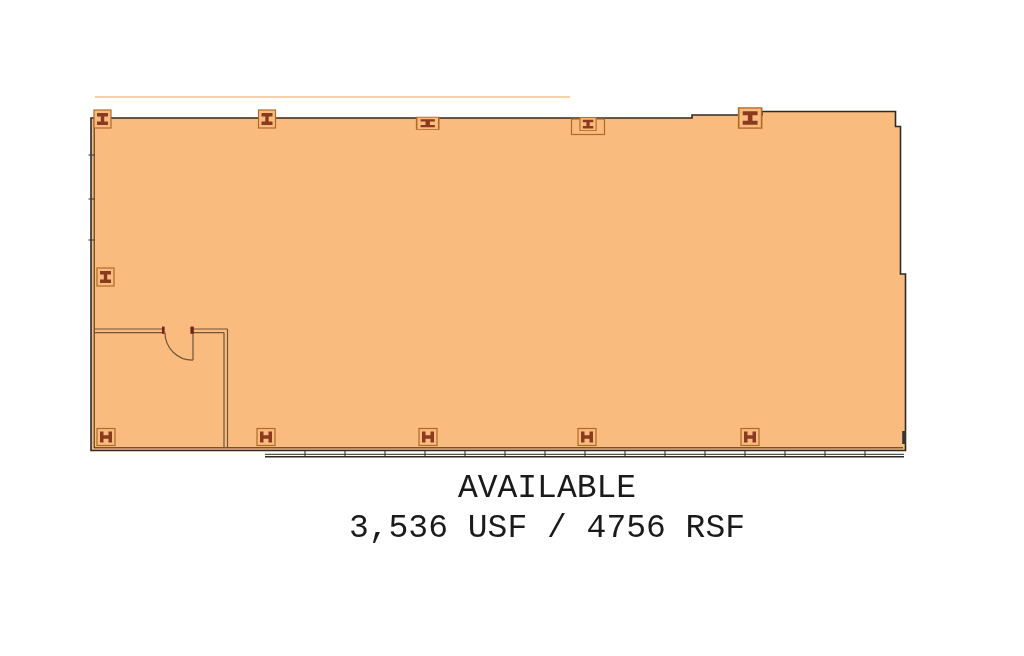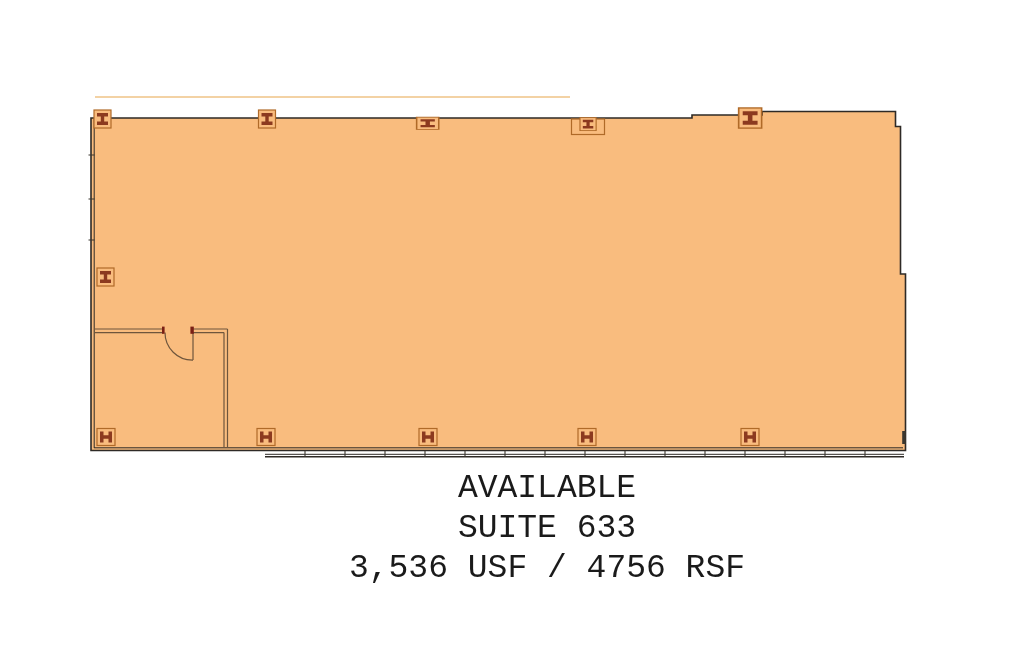--- a/index.html
+++ b/index.html
@@ -128,17 +128,16 @@
 
     <use href="#colsym" transform="translate(97,396.5)"></use>
     <use href="#colsym" transform="translate(257,396.5)"></use>
     <use href="#colsym" transform="translate(419,396.5)"></use>
     <use href="#colsym" transform="translate(578,396.5)"></use>
     <use href="#colsym" transform="translate(741,396.5)"></use>
   </svg>
 
   <div class="label-block">
     <div>AVAILABLE</div>
-    <div>SUITE 633</div>
     <div>3,536 USF / 4756 RSF</div>
   </div>
 
 </div>
 
 </body></html>

